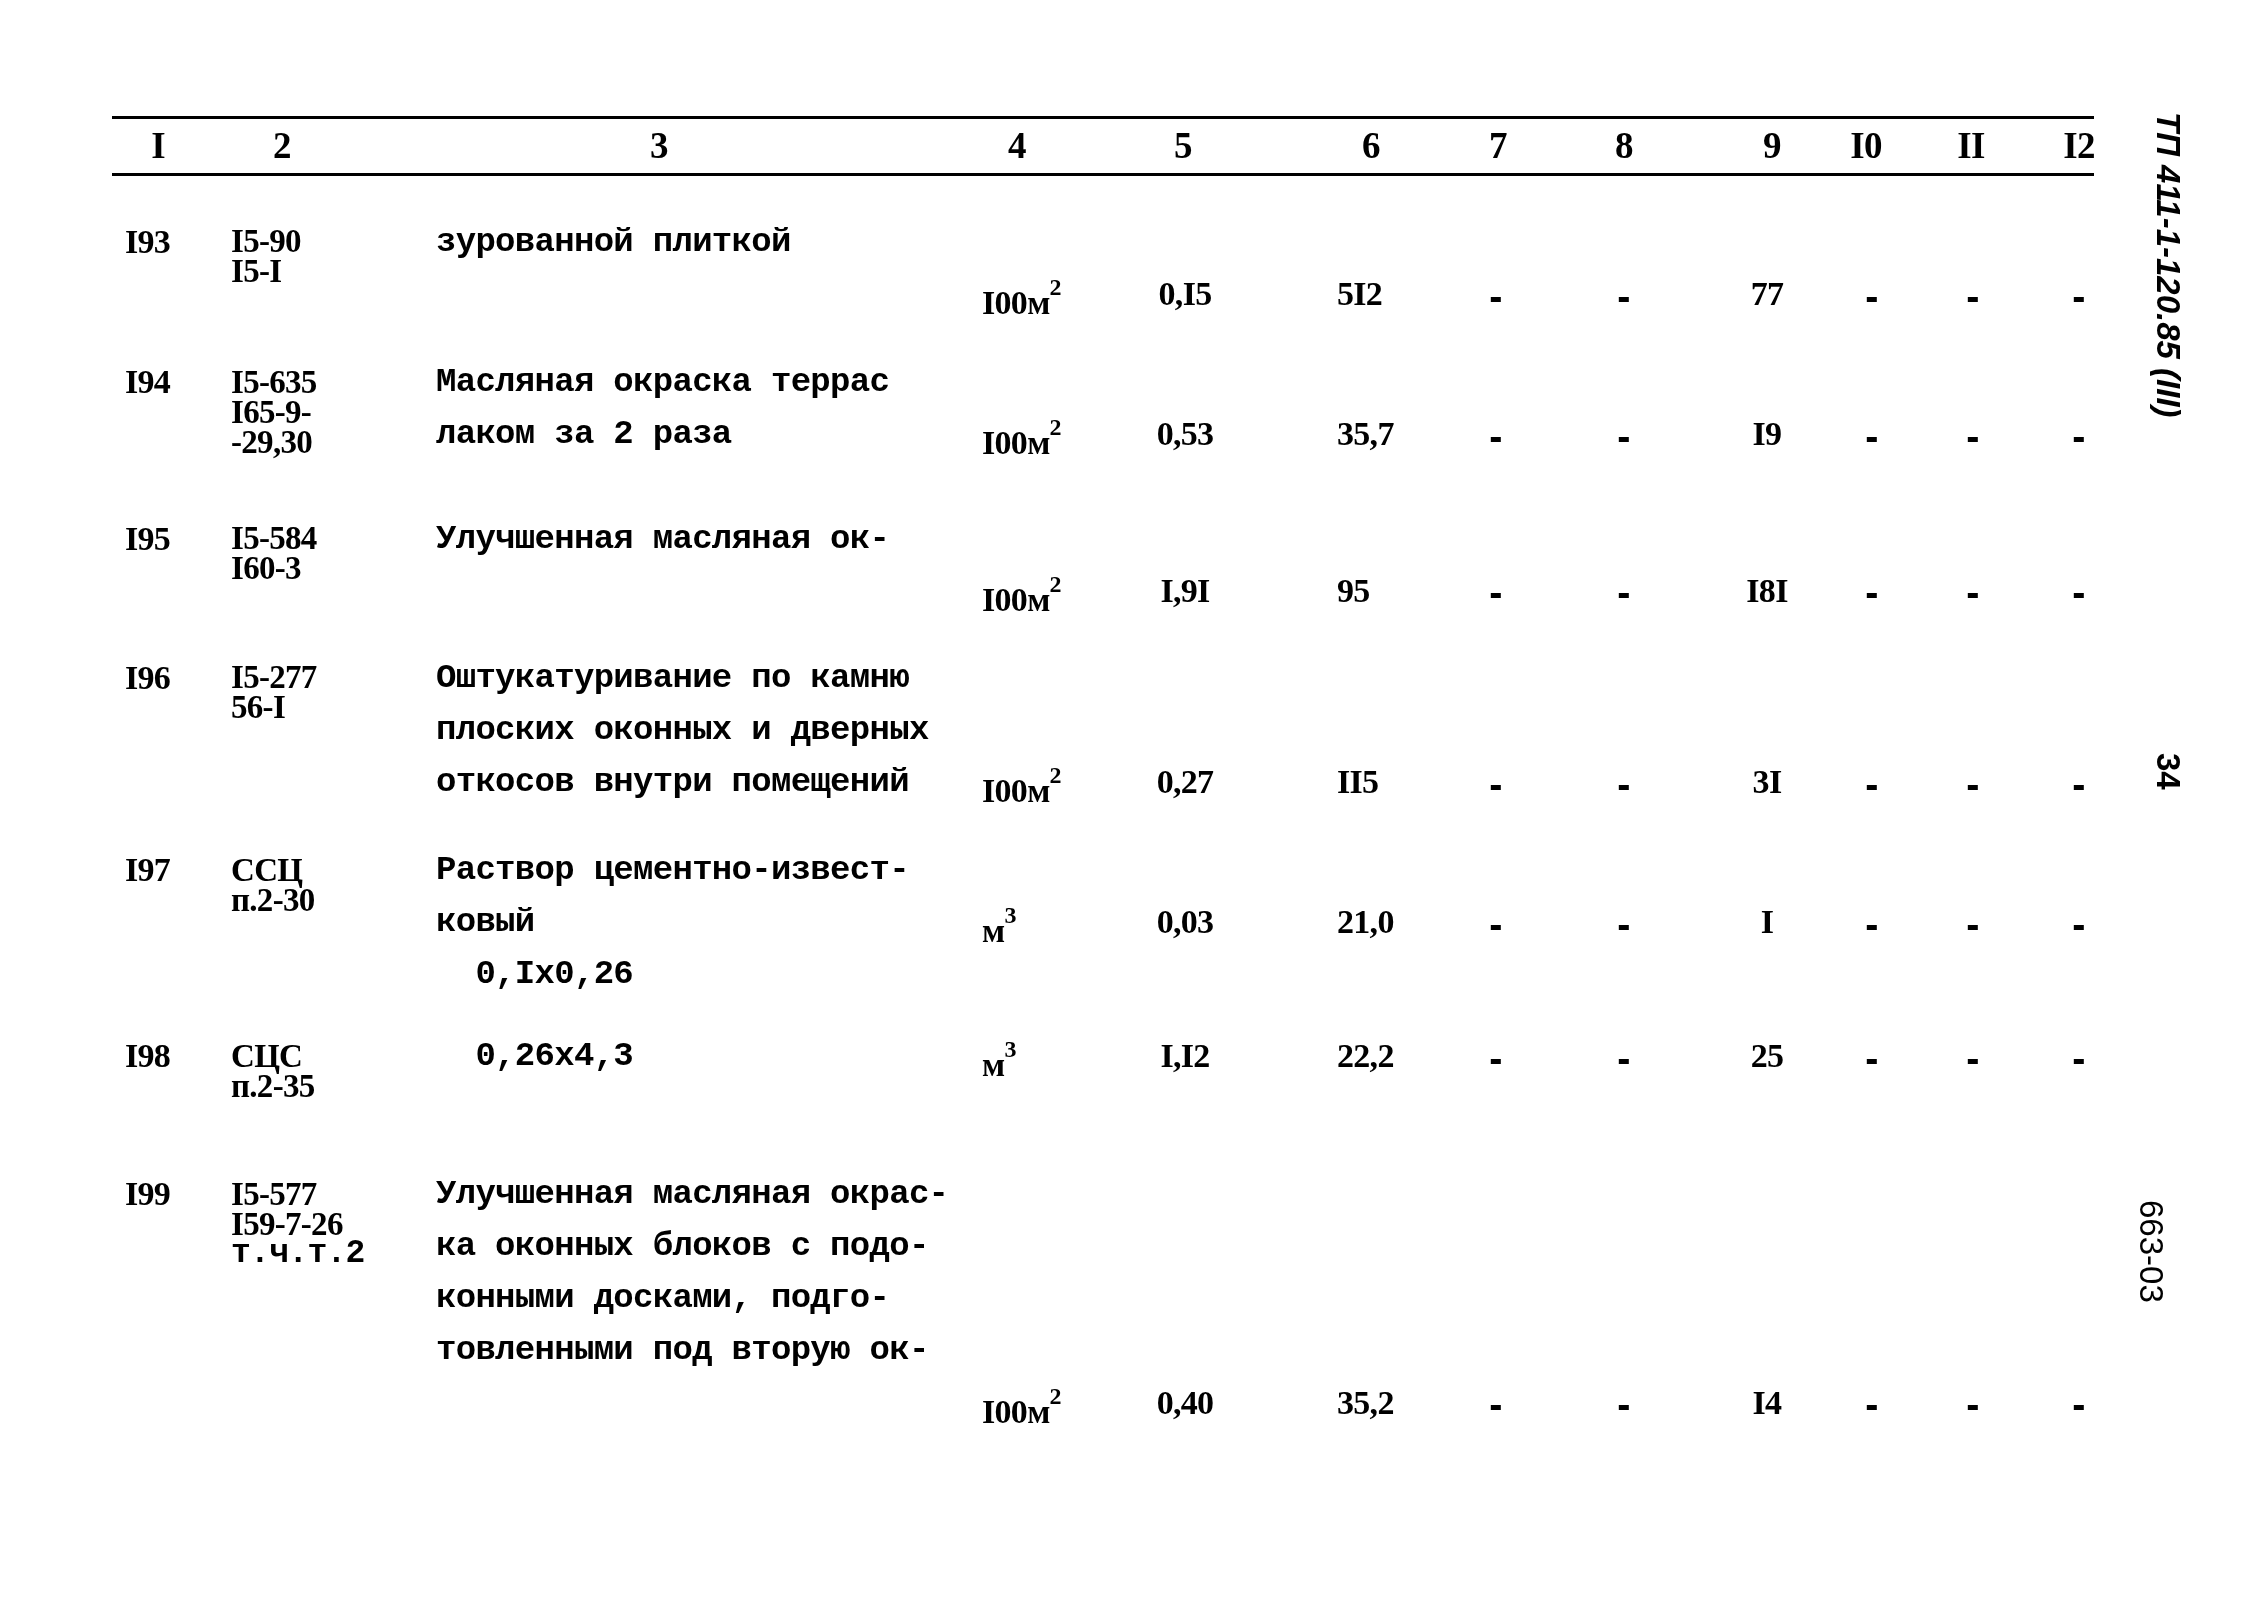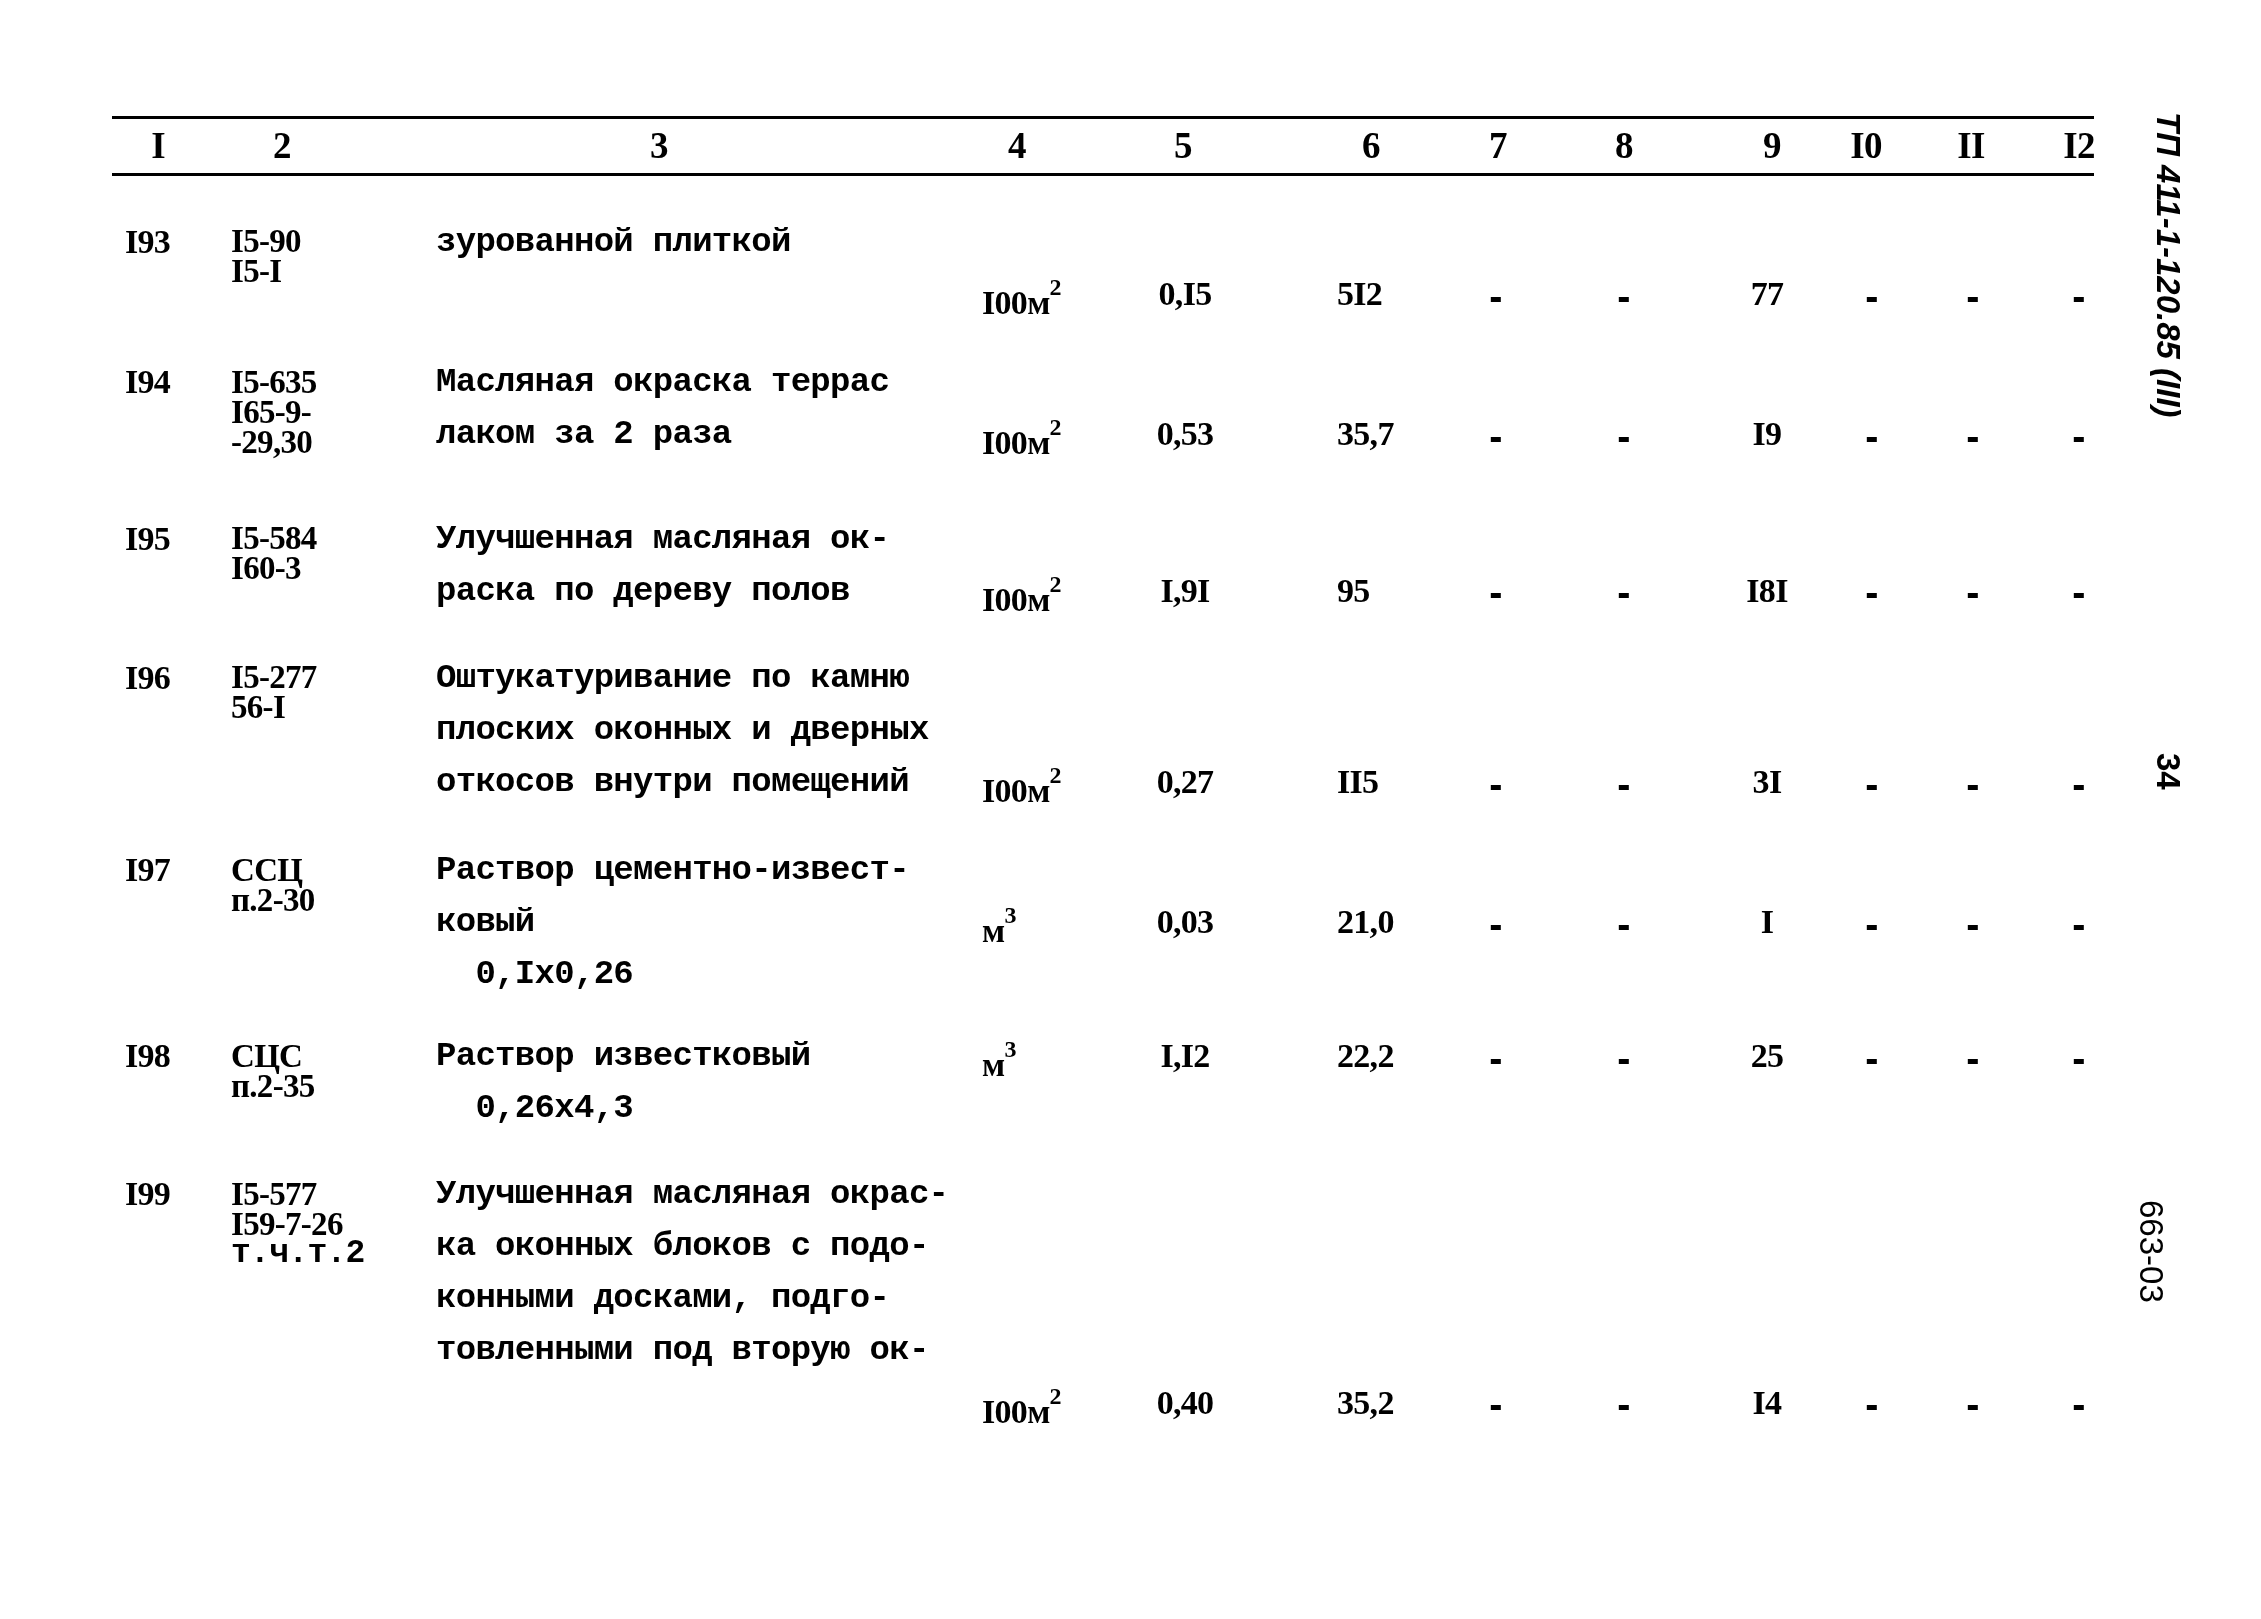--- a/index.html
+++ b/index.html
@@ -68,21 +68,21 @@
     <span class="dash" title="-" style="left: 1496px; top: 437px;"></span>
     <span class="dash" title="-" style="left: 1624px; top: 437px;"></span>
     <span class="cell num center" style="left: 1767px; top: 408px;">I9</span>
     <span class="dash" title="-" style="left: 1872px; top: 437px;"></span>
     <span class="dash" title="-" style="left: 1973px; top: 437px;"></span>
     <span class="dash" title="-" style="left: 2079px; top: 437px;"></span>
   </div>
     <div class="row">
     <span class="cell num" style="left: 125px; top: 513px;">I95</span>
     <span class="cell code" style="left: 231px; top: 523px;"><div>I5-584</div><div>I60-3</div></span>
-    <span class="cell desc" style="left: 436px; top: 513px;"><span class="line">Улучшенная масляная ок-</span><span class="line">раска по дереву полов</span></span>
+    <span class="cell desc" style="left: 436px; top: 513px;"><span class="line">Улучшенная масляная ок-</span></span>
     <span class="cell num unit" style="left: 982px; top: 565px;">I00м<sup>2</sup></span>
     <span class="cell num center" style="left: 1185px; top: 565px;">I,9I</span>
     <span class="cell num" style="left: 1337px; top: 565px;">95</span>
     <span class="dash" title="-" style="left: 1496px; top: 593px;"></span>
     <span class="dash" title="-" style="left: 1624px; top: 593px;"></span>
     <span class="cell num center" style="left: 1767px; top: 565px;">I8I</span>
     <span class="dash" title="-" style="left: 1872px; top: 593px;"></span>
     <span class="dash" title="-" style="left: 1973px; top: 593px;"></span>
     <span class="dash" title="-" style="left: 2079px; top: 593px;"></span>
   </div>
@@ -110,21 +110,21 @@
     <span class="dash" title="-" style="left: 1496px; top: 925px;"></span>
     <span class="dash" title="-" style="left: 1624px; top: 925px;"></span>
     <span class="cell num center" style="left: 1767px; top: 896px;">I</span>
     <span class="dash" title="-" style="left: 1872px; top: 925px;"></span>
     <span class="dash" title="-" style="left: 1973px; top: 925px;"></span>
     <span class="dash" title="-" style="left: 2079px; top: 925px;"></span>
   </div>
     <div class="row">
     <span class="cell num" style="left: 125px; top: 1030px;">I98</span>
     <span class="cell code" style="left: 231px; top: 1041px;"><div>СЦС</div><div>п.2-35</div></span>
-    <span class="cell desc" style="left: 436px; top: 1030px;"><span class="line">Раствор известковый</span><span class="line">  0,26х4,3</span></span>
+    <span class="cell desc" style="left: 436px; top: 1030px;"><span class="line">  0,26х4,3</span></span>
     <span class="cell num unit" style="left: 982px; top: 1030px;">м<sup>3</sup></span>
     <span class="cell num center" style="left: 1185px; top: 1030px;">I,I2</span>
     <span class="cell num" style="left: 1337px; top: 1030px;">22,2</span>
     <span class="dash" title="-" style="left: 1496px; top: 1059px;"></span>
     <span class="dash" title="-" style="left: 1624px; top: 1059px;"></span>
     <span class="cell num center" style="left: 1767px; top: 1030px;">25</span>
     <span class="dash" title="-" style="left: 1872px; top: 1059px;"></span>
     <span class="dash" title="-" style="left: 1973px; top: 1059px;"></span>
     <span class="dash" title="-" style="left: 2079px; top: 1059px;"></span>
   </div>

